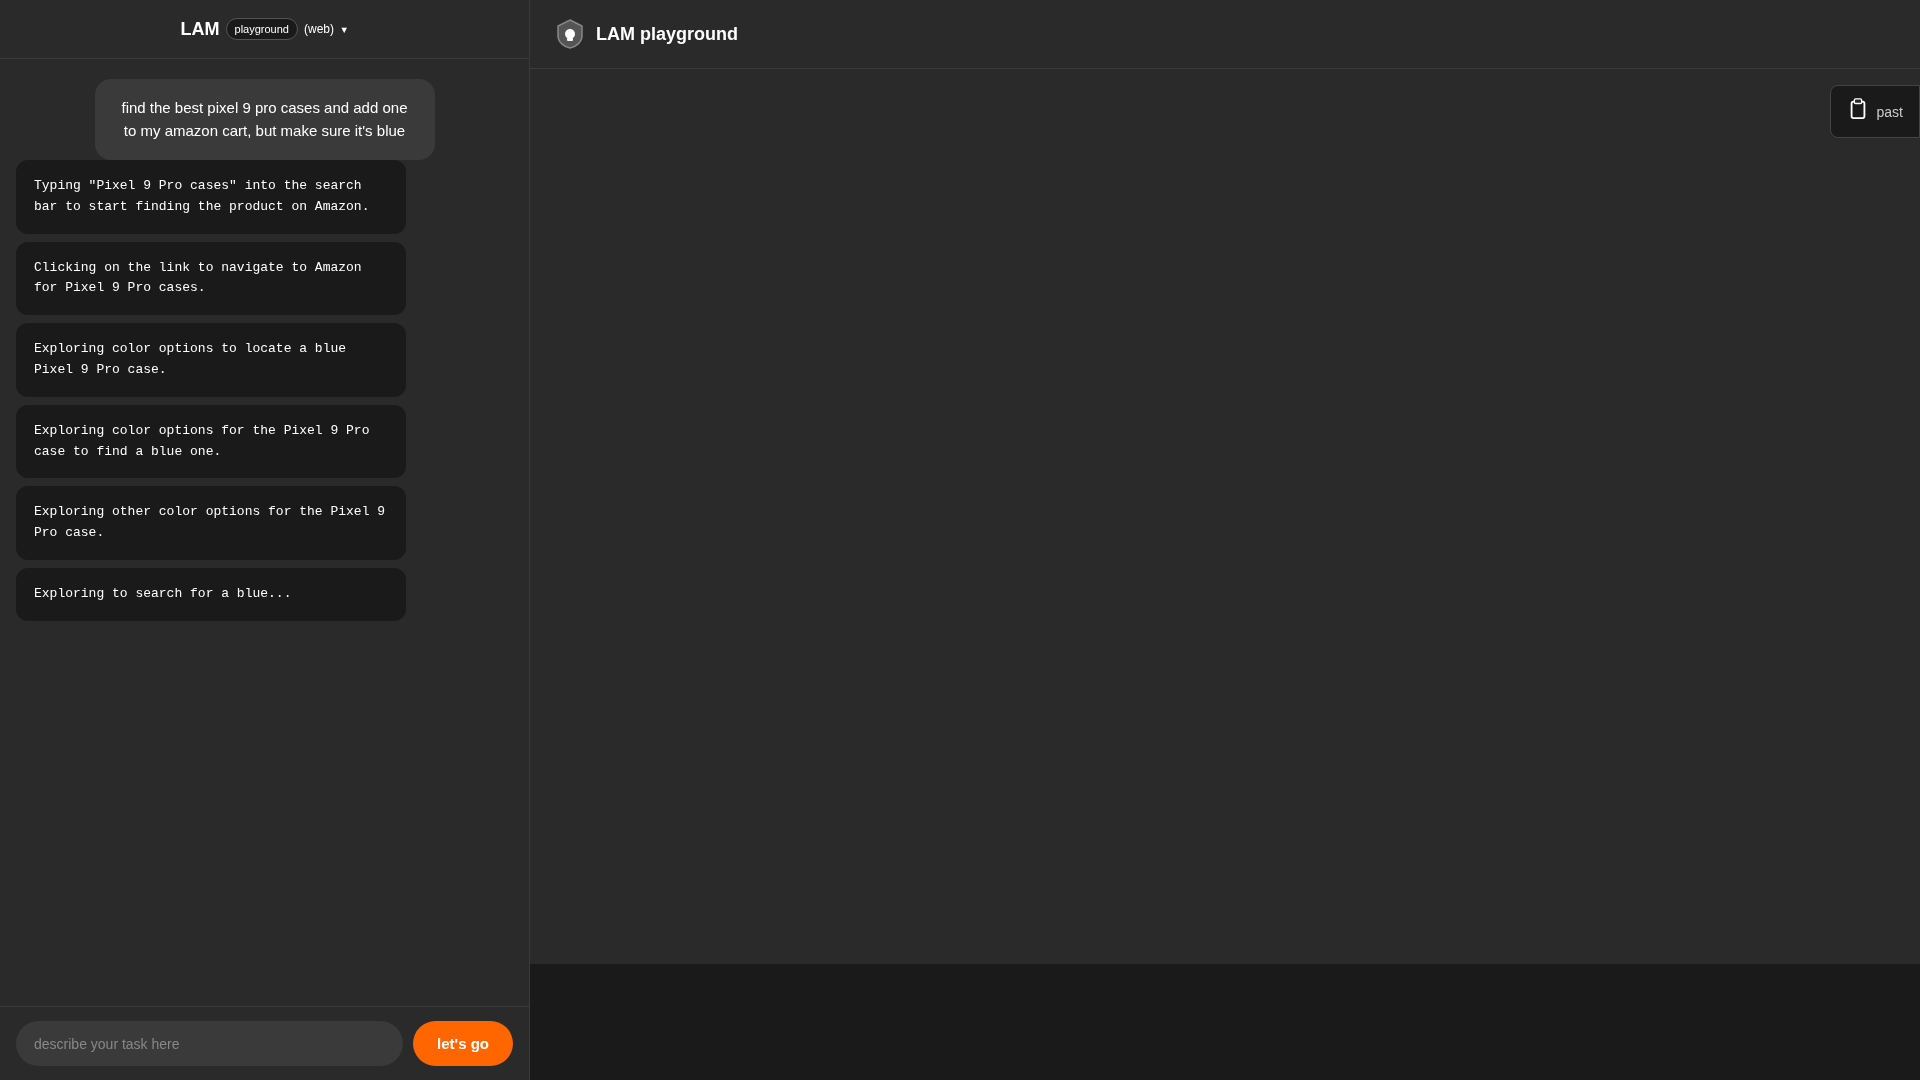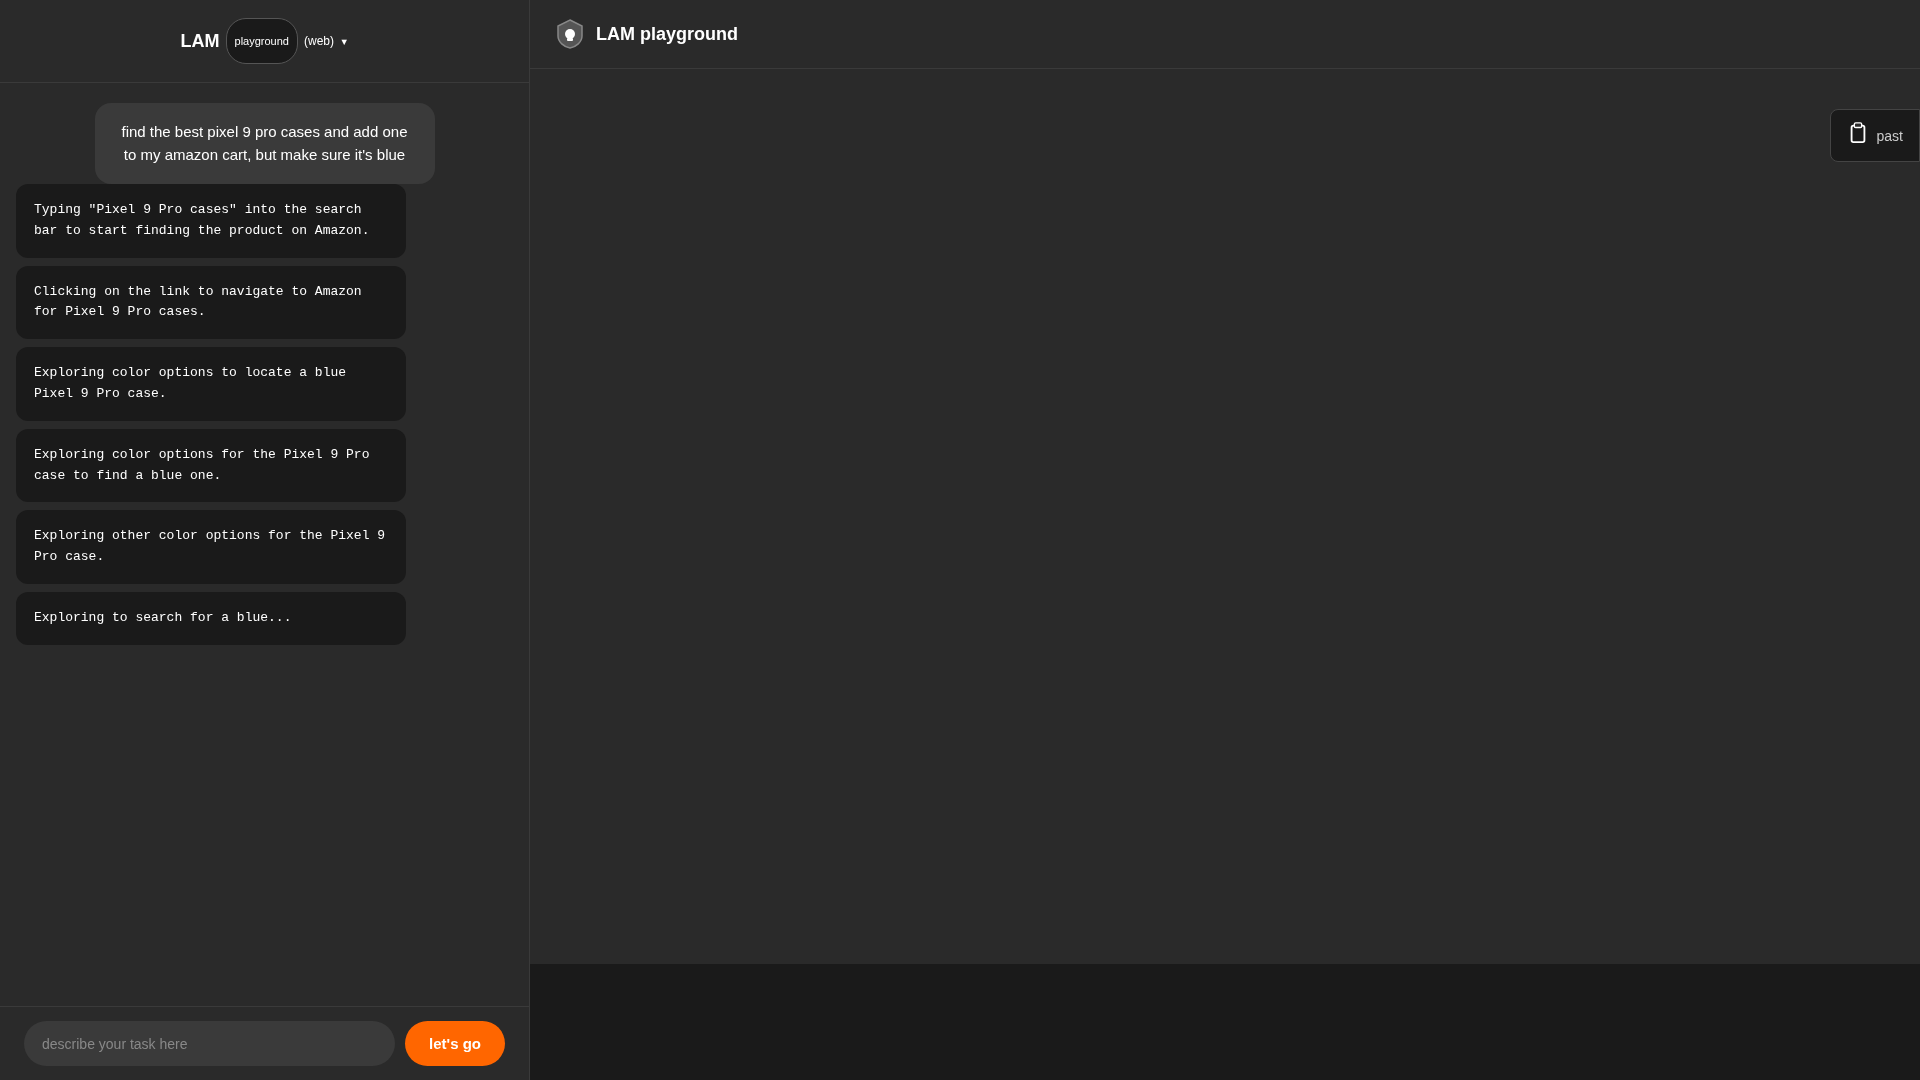--- a/index.html
+++ b/index.html
@@ -42,21 +42,21 @@
       font-family: Arial, sans-serif;
       font-size: 18px;
       font-weight: bold;
     }
 
     .badge-playground {
       background-color: #1a1a1a;
       border: 1px solid #555;
       color: #ffffff;
       font-size: 11px;
-      padding: 16px 8px;
+      padding: 4px 8px;
       border-radius: 20px;
       font-family: Arial, sans-serif;
     }
 
     .header-web {
       color: #ffffff;
       font-family: Arial, sans-serif;
       font-size: 12px;
       text-align: center;
     }
@@ -100,21 +100,21 @@
       line-height: 1.6;
       margin-bottom: 8px;
       width: 390px;
     }
 
     .step-item.active {
       background-color: #1a1a1a;
     }
 
     .bottom-input-area {
-      padding: 14px 24px;
+      padding: 14px 16px;
       display: flex;
       gap: 10px;
       background-color: #2a2a2a;
       border-top: 1px solid #3a3a3a;
     }
 
     .task-input {
       flex: 1;
       background-color: #3a3a3a;
       border: none;
@@ -174,21 +174,21 @@
     }
 
     .right-content {
       flex: 1;
       background-color: #2a2a2a;
     }
 
     
     .clipboard-popup {
       position: absolute;
-      top: 109px;
+      top: 85px;
       right: 0px;
       background-color: #1a1a1a;
       border: 1px solid #444;
       border-radius: 8px 0 0 8px;
       padding: 12px 16px;
       display: flex;
       align-items: center;
       gap: 8px;
       color: #ffffff;
       font-family: Arial, sans-serif;

